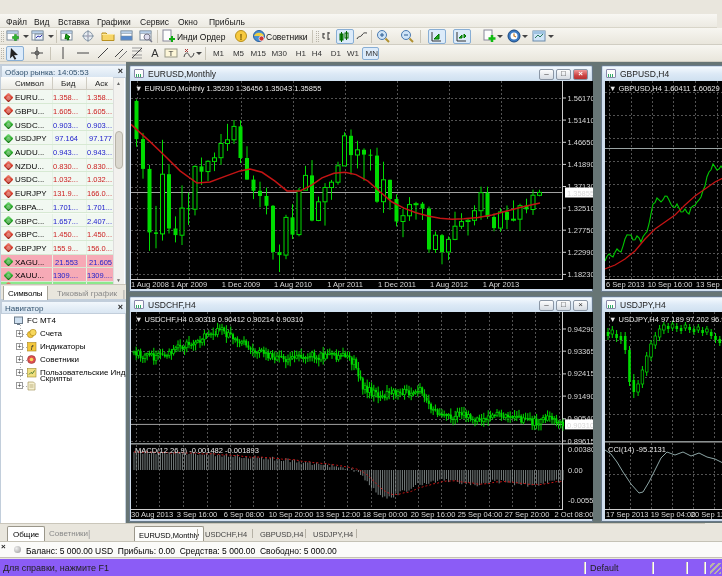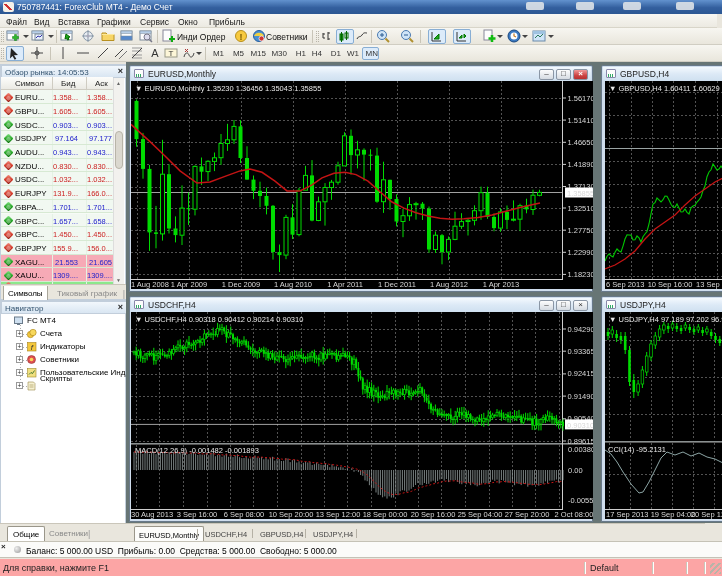--- a/index.html
+++ b/index.html
@@ -68,34 +68,26 @@
 #tabsrow{position:absolute;left:0;top:523px;width:705px;height:17px;background:#e9e6dd;border-top:1px solid #cac6ba}
 .wtab{position:absolute;top:2px;height:15px;font-size:7.5px;color:#444;padding:4px 4px 0 4px;white-space:nowrap}
 .wtab.on{background:#fcfcfa;border:1px solid #9a968a;border-bottom:none;border-radius:2px 2px 0 0;color:#000}
 .ltab{position:absolute;top:2px;height:15px;font-size:8px;color:#888;padding:3px 5px 0 5px}
 .ltab.on{background:#fff;border:1px solid #9a968a;border-bottom:none;border-radius:2px 2px 0 0;color:#000}
 .wtsep{position:absolute;top:5px;width:1px;height:9px;background:#b5b1a5}
 #terminal{position:absolute;left:0;top:541px;width:722px;height:17px;background:#fbfbf9;border-top:1px solid #c5c2b6;border-bottom:1px solid #c5c2b6}
 #terminal .x{position:absolute;left:1px;top:0px;width:9px;height:9px;font-size:8px;font-weight:bold;color:#222}
 #terminal .dot{position:absolute;left:14px;top:4px;width:7px;height:7px;border-radius:50%;background:radial-gradient(circle at 35% 35%,#eee,#999)}
 #terminal .txt{position:absolute;left:26px;top:3.5px;font-size:8.5px;color:#000}
-#statusbar{position:absolute;left:0;top:559px;width:722px;height:17px;background:#fca5a5}
+#statusbar{position:absolute;left:0;top:559px;width:722px;height:17px;background:#8b5cf6}
 #statusbar .cell{position:absolute;top:2px;height:14px;font-size:9px;color:#222;padding-top:2px}
 .sbsep{position:absolute;top:3px;width:2px;height:12px;border-left:1px solid #cac6ba;border-right:1px solid #fff}
 </style></head>
 <body>
 <div id="app">
-<div id="titlebar">
-      <div id="ticon"></div>
-      <span class="txt">750787441: ForexClub MT4 - Демо Счет</span>
-<span class="tblob" style="left:526px"></span>
-      <span class="tblob" style="left:576px"></span>
-<span class="tblob" style="left:623px"></span>
-      <span class="tblob" style="left:676px"></span>
-    </div>
 <div id="menubar">
       <span style="left:6px">Файл</span>
       <span style="left:34px">Вид</span>
       <span style="left:58px">Вставка</span>
       <span style="left:97px">Графики</span>
       <span style="left:140px">Сервис</span>
       <span style="left:178px">Окно</span>
       <span style="left:209px">Прибыль</span>
     </div>
 <div class="tb" id="tb1">
@@ -337,21 +329,21 @@
             <span class="sym" style="">GBPA...</span>
             <span class="bid up" style="">1.701...</span>
             <span class="ask up" style="">1.701...</span>
             <span class="vline1" style="left:51px"></span>
             <span class="vline1" style="left:85px"></span>
           </div>
           <div class="mwrow" style="top:136.5px;">
             <span class="arr g" style=""></span>
             <span class="sym" style="">GBPC...</span>
             <span class="bid up" style="">1.657...</span>
-            <span class="ask up" style="">1.658...</span>
+            <span class="ask up" style="">2.407...</span>
             <span class="vline1" style="left:51px"></span>
             <span class="vline1" style="left:85px"></span>
           </div>
           <div class="mwrow" style="top:150.2px;">
             <span class="arr r" style=""></span>
             <span class="sym" style="">GBPC...</span>
             <span class="bid dn" style="">1.450...</span>
             <span class="ask dn" style="">1.450...</span>
             <span class="vline1" style="left:51px"></span>
             <span class="vline1" style="left:85px"></span>

